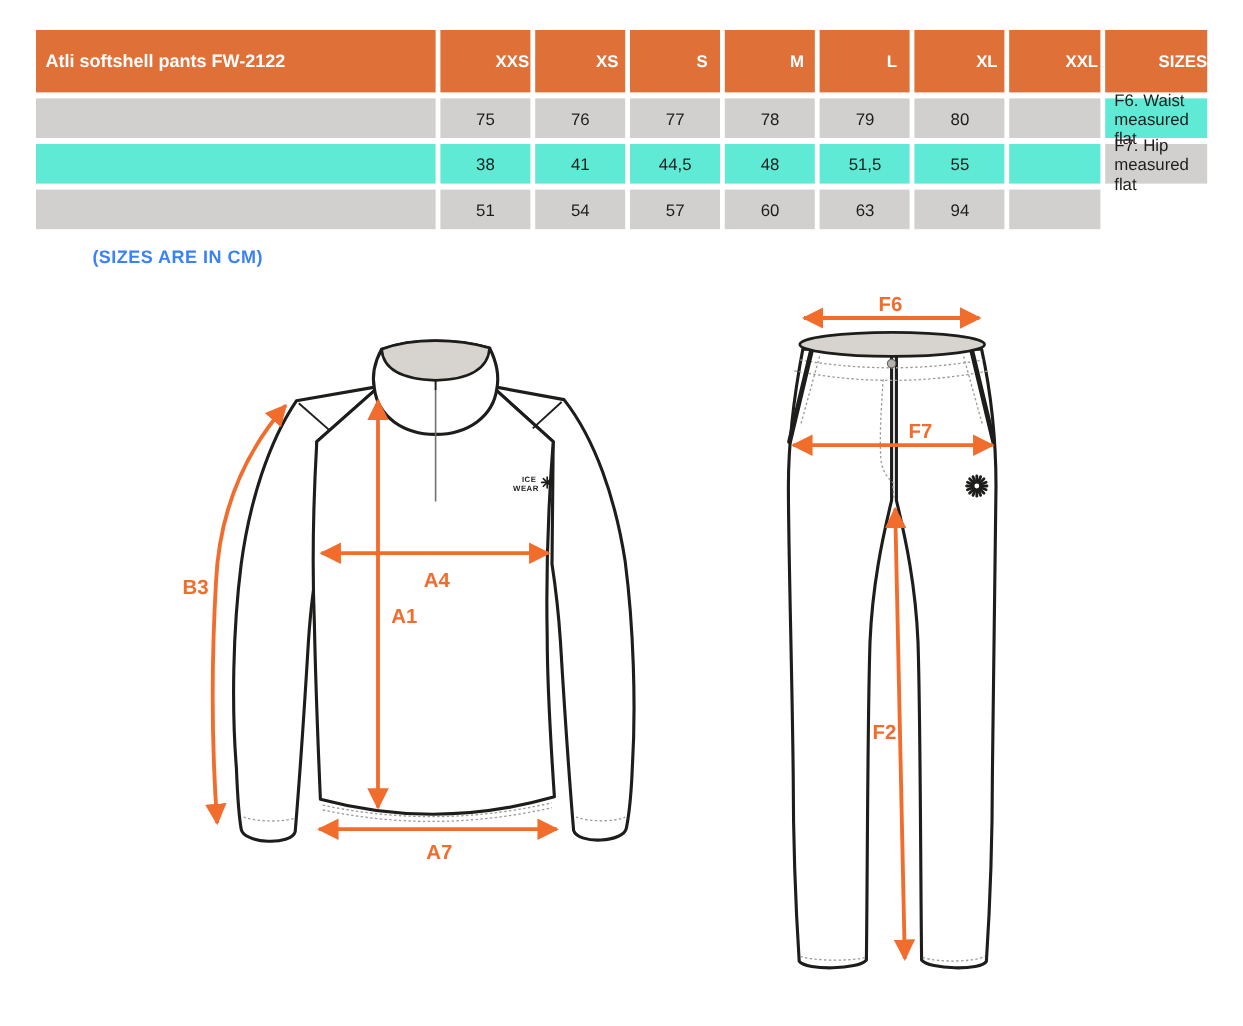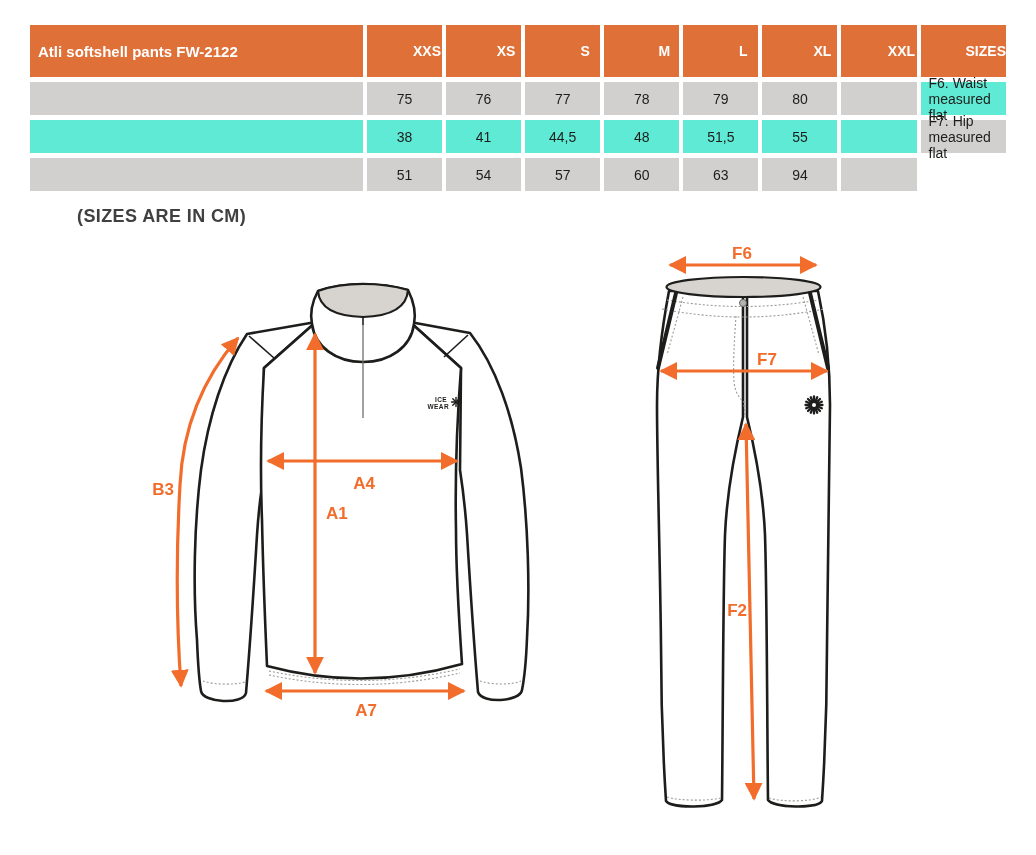--- a/index.html
+++ b/index.html
@@ -15,22 +15,22 @@
     gap:5px 4px;
   }
   .cell { display:flex; align-items:center; justify-content:center;
           font-size:14px; color:#1d1d1b; }
   .cell.lbl { justify-content:flex-start; padding-left:8px; }
   .head { background:#df7038; color:#ffffff; font-weight:bold; font-size:14px;padding-left:45px; }
   .head.lbl { font-size:15px; }
   .r-dark { background:#d2d0ce; }
   .r-light { background:#5eead4; }
 
-  .note { position:absolute; left:77px; top:206px; color:#404040;
-          font-size:18px; font-weight:bold; letter-spacing:.4px; }
+  .note { position:absolute; left:77px; top:206px; color:#3b82f6;
+          font-size:15px; font-weight:bold; letter-spacing:.4px; }
 
   
   svg.diagrams { position:absolute; left:0; top:235px; }
   .outline { fill:#ffffff; stroke:#1d1d1b; stroke-width:2.6; stroke-linejoin:round; }
   .inner   { fill:#d7d4d0; stroke:#1d1d1b; stroke-width:2.2; stroke-linejoin:round; }
   .seam    { fill:none; stroke:#1d1d1b; stroke-width:1.6; }
   .thin    { fill:none; stroke:#6f6f6d; stroke-width:1.3; }
   .stitch  { fill:none; stroke:#9a9a98; stroke-width:1.1; stroke-dasharray:2 2; }
   .arrow   { stroke:#f26c2b; stroke-width:3.2; fill:none; }
   .mlabel  { fill:#f26c2b; font-size:17px; font-weight:bold; }

